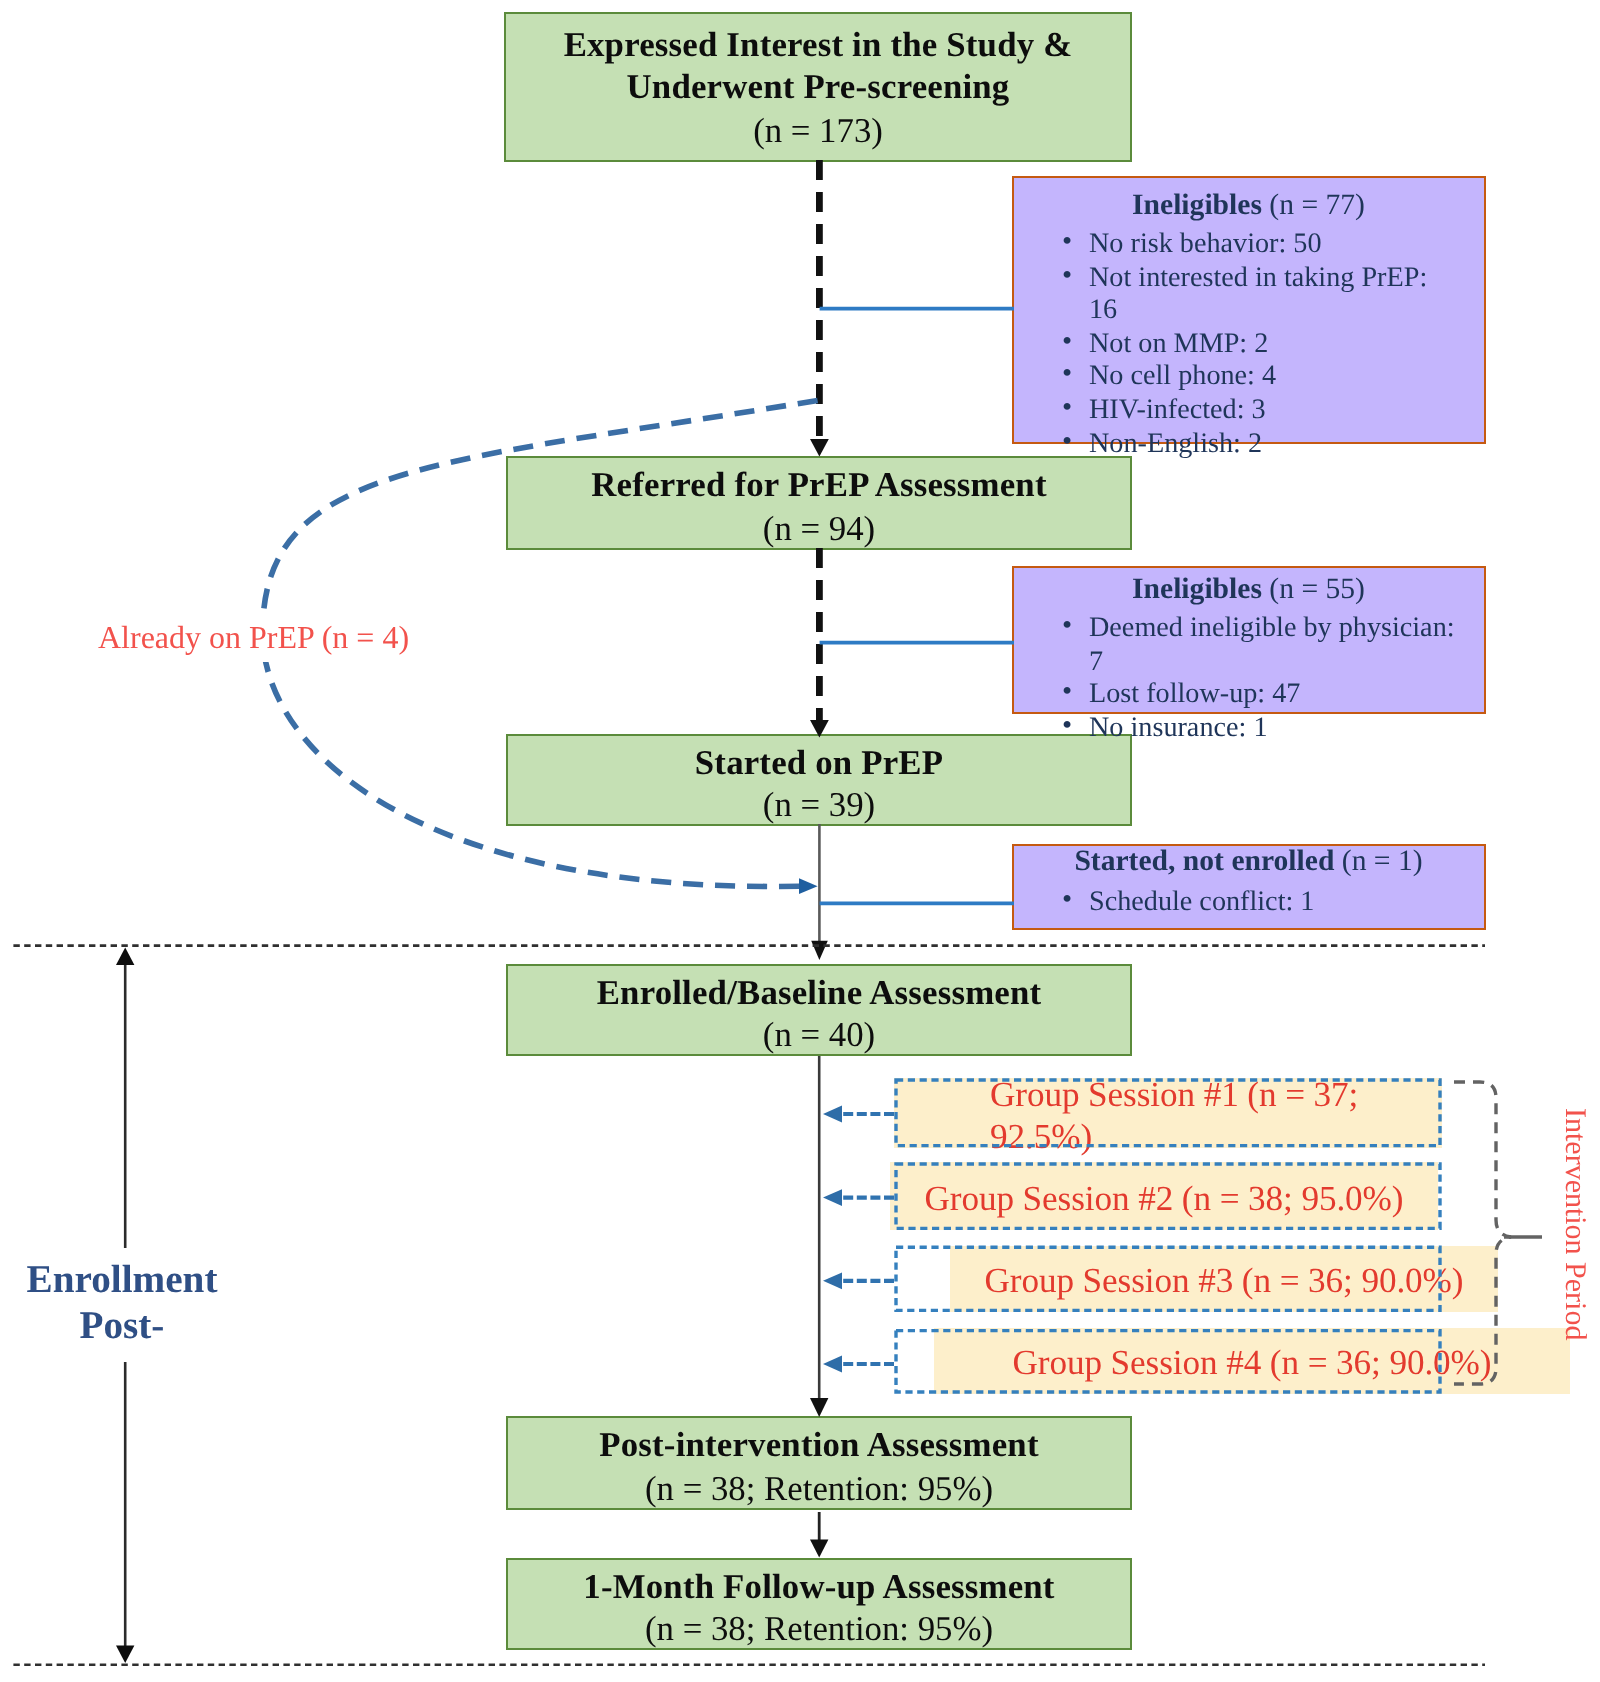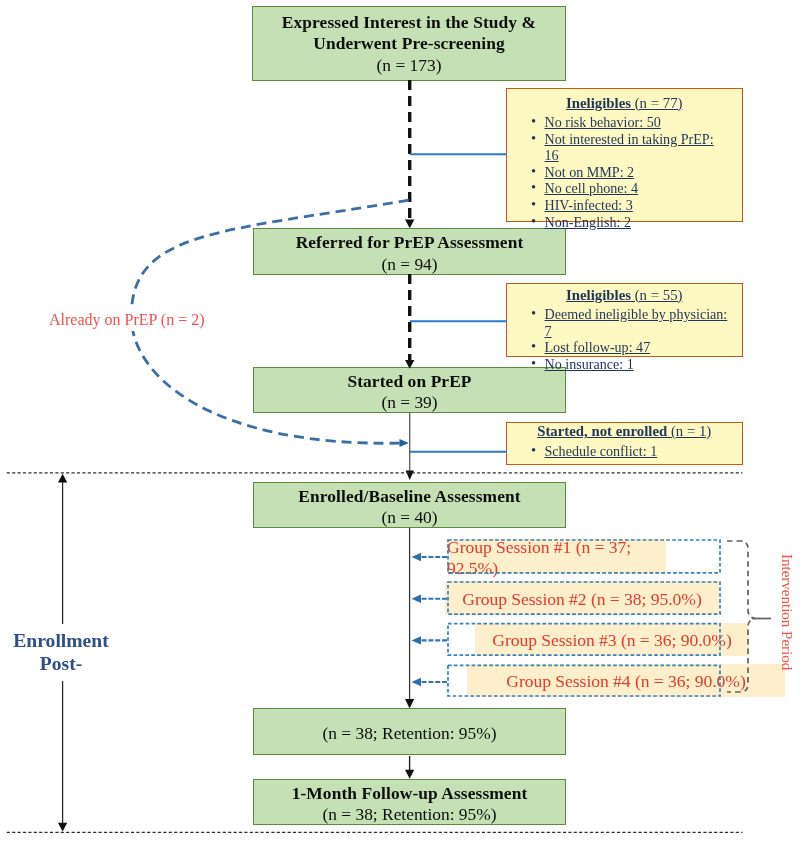--- a/index.html
+++ b/index.html
@@ -11,21 +11,21 @@
 
   
   .greenbox{background:#C5E0B4;border:1.5px solid #5B8B3B;
             display:flex;flex-direction:column;align-items:center;justify-content:center;
             color:#0D0D0D;text-align:center;padding-top:4px;}
   .greenbox.tall{padding-top:1px;}
   .greenbox .ttl{font-weight:bold;font-size:17.4px;line-height:21.2px;letter-spacing:0.1px;}
   .greenbox .sub{font-size:17.4px;line-height:21.2px;}
 
   
-  .orangebox{background:#fef9c3;border:1.7px solid #C55A11;color:#1F3559;text-decoration:underline;}
+  .orangebox{background:#c4b5fd;border:1.7px solid #C55A11;color:#1F3559;}
   .orangebox .ohead{text-align:center;font-size:14.8px;line-height:16.6px;}
   .orangebox .ohead b{font-weight:bold;}
   .orangebox ul{margin:12px;padding:0;list-style:none;margin-top:3px;}
   .orangebox li{font-size:14.1px;line-height:16.6px;position:relative;padding-left:25.5px;}
   .orangebox li::before{content:"\2022";position:absolute;left:12px;top:-1px;font-size:14.5px;}
 
   
   .sessbox{background:#FDEFCB;color:#E33A2E;
            display:flex;align-items:center;justify-content:center;
            font-size:17.6px;letter-spacing:-0.05px;padding-top:2.5px;}
@@ -131,20 +131,21 @@
     <div class="ttl">Started on PrEP</div>
     <div class="sub">(n = 39)</div>
   </div>
 
   <div class="node greenbox" style="left:253px;top:482px;width:313px;height:46px;">
     <div class="ttl">Enrolled/Baseline Assessment</div>
     <div class="sub">(n = 40)</div>
   </div>
 
   <div class="node greenbox" style="left:253px;top:708px;width:313px;height:47px;">
+    <div class="ttl">Post-intervention Assessment</div>
     <div class="sub">(n = 38; Retention: 95%)</div>
   </div>
 
   <div class="node greenbox" style="left:253px;top:779px;width:313px;height:46px;">
     <div class="ttl">1-Month Follow-up Assessment</div>
     <div class="sub">(n = 38; Retention: 95%)</div>
   </div>
 
   <div class="node orangebox" style="left:506px;top:88px;width:236.5px;height:134px;padding-top:5.5px;">
     <div class="ohead">
@@ -173,34 +174,34 @@
 
   <div class="node orangebox" style="left:506px;top:422px;width:236.5px;height:42.5px;padding-top:0px;">
     <div class="ohead">
       <b>Started, not enrolled</b><span> (n = 1)</span>
     </div>
     <ul>
       <li>Schedule conflict: 1</li>
     </ul>
   </div>
 
-  <div class="node sessbox" style="left:447px;top:539px;width:219px;height:35px;">
+  <div class="node sessbox" style="left:447px;top:539px;width:274px;height:35px;padding-left:48px;">
     <span>Group Session #1 (n = 37; 92.5%)</span>
   </div>
   <div class="node sessbox" style="left:445px;top:581px;width:274px;height:34px;">
     <span>Group Session #2 (n = 38; 95.0%)</span>
   </div>
   <div class="node sessbox" style="left:447px;top:622.6px;width:274px;height:33.6px;margin-left:28px;">
     <span>Group Session #3 (n = 36; 90.0%)</span>
   </div>
   <div class="node sessbox" style="left:467px;top:664.3px;width:318px;height:32.7px;">
     <span>Group Session #4 (n = 36; 90.0%)</span>
   </div>
 
-  <div class="lbl redlbl" style="left:46px;top:309px;">Already on PrEP (n = 2)</div>
+  <div class="lbl redlbl" style="left:46px;top:309px;">Already on PrEP (n = 4)</div>
 
   <div class="lbl bluelbl" style="left:0px;top:630px;width:122px;">
     <div>Enrollment</div>
     <div>Post-</div>
   </div>
 
   <div class="lbl vert" style="left:795px;top:554px;transform-origin:0 0;transform:rotate(90deg);">Intervention Period</div>
 
 </div>
 

